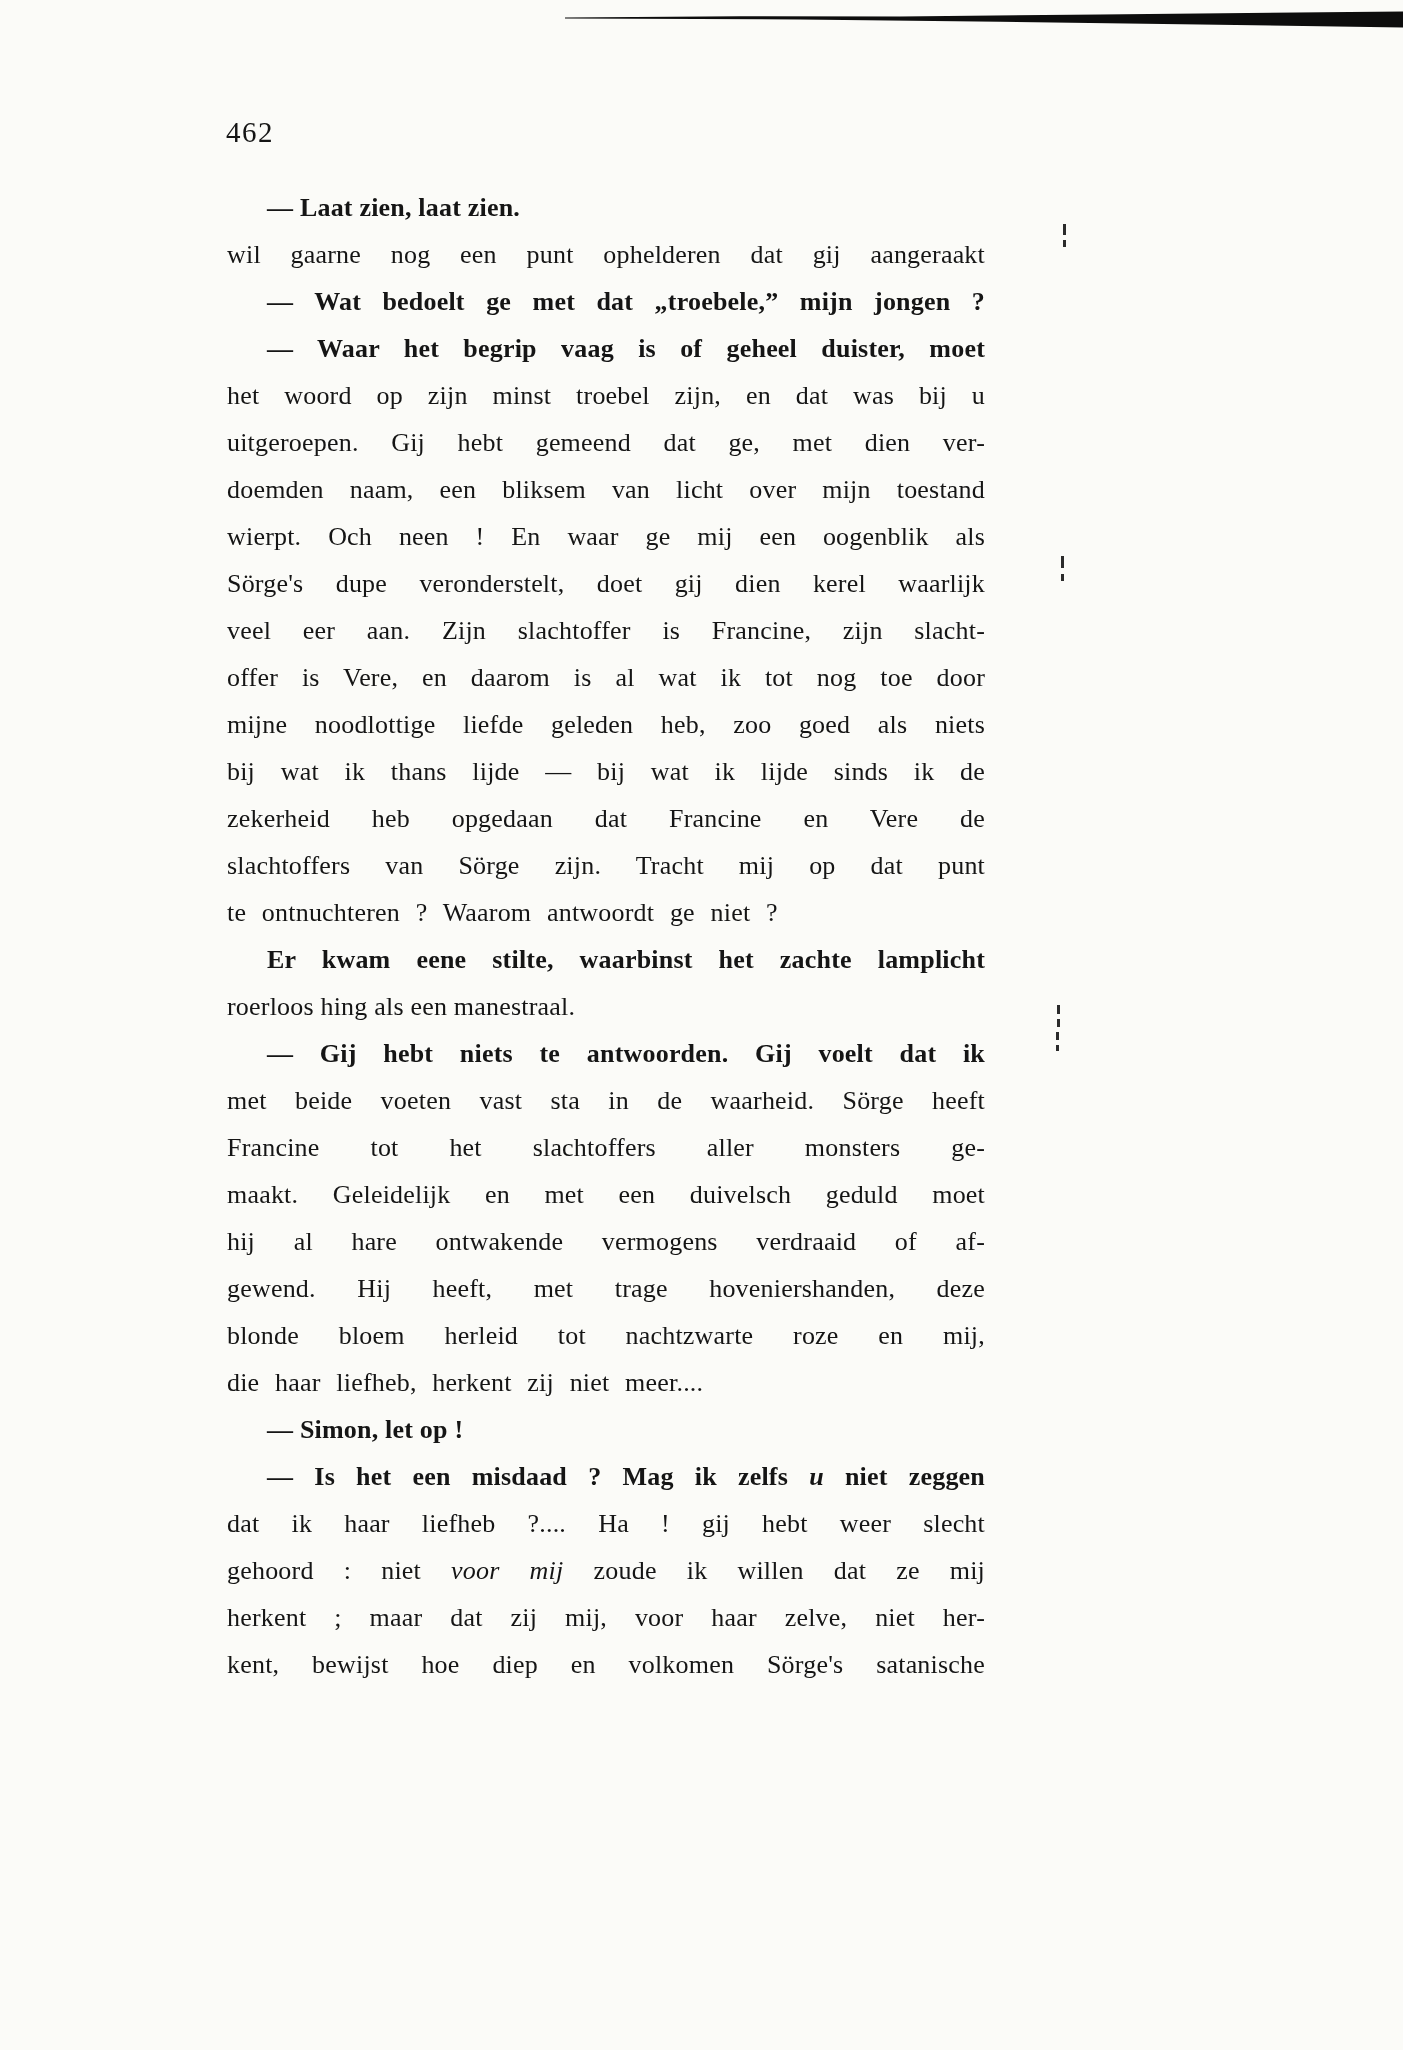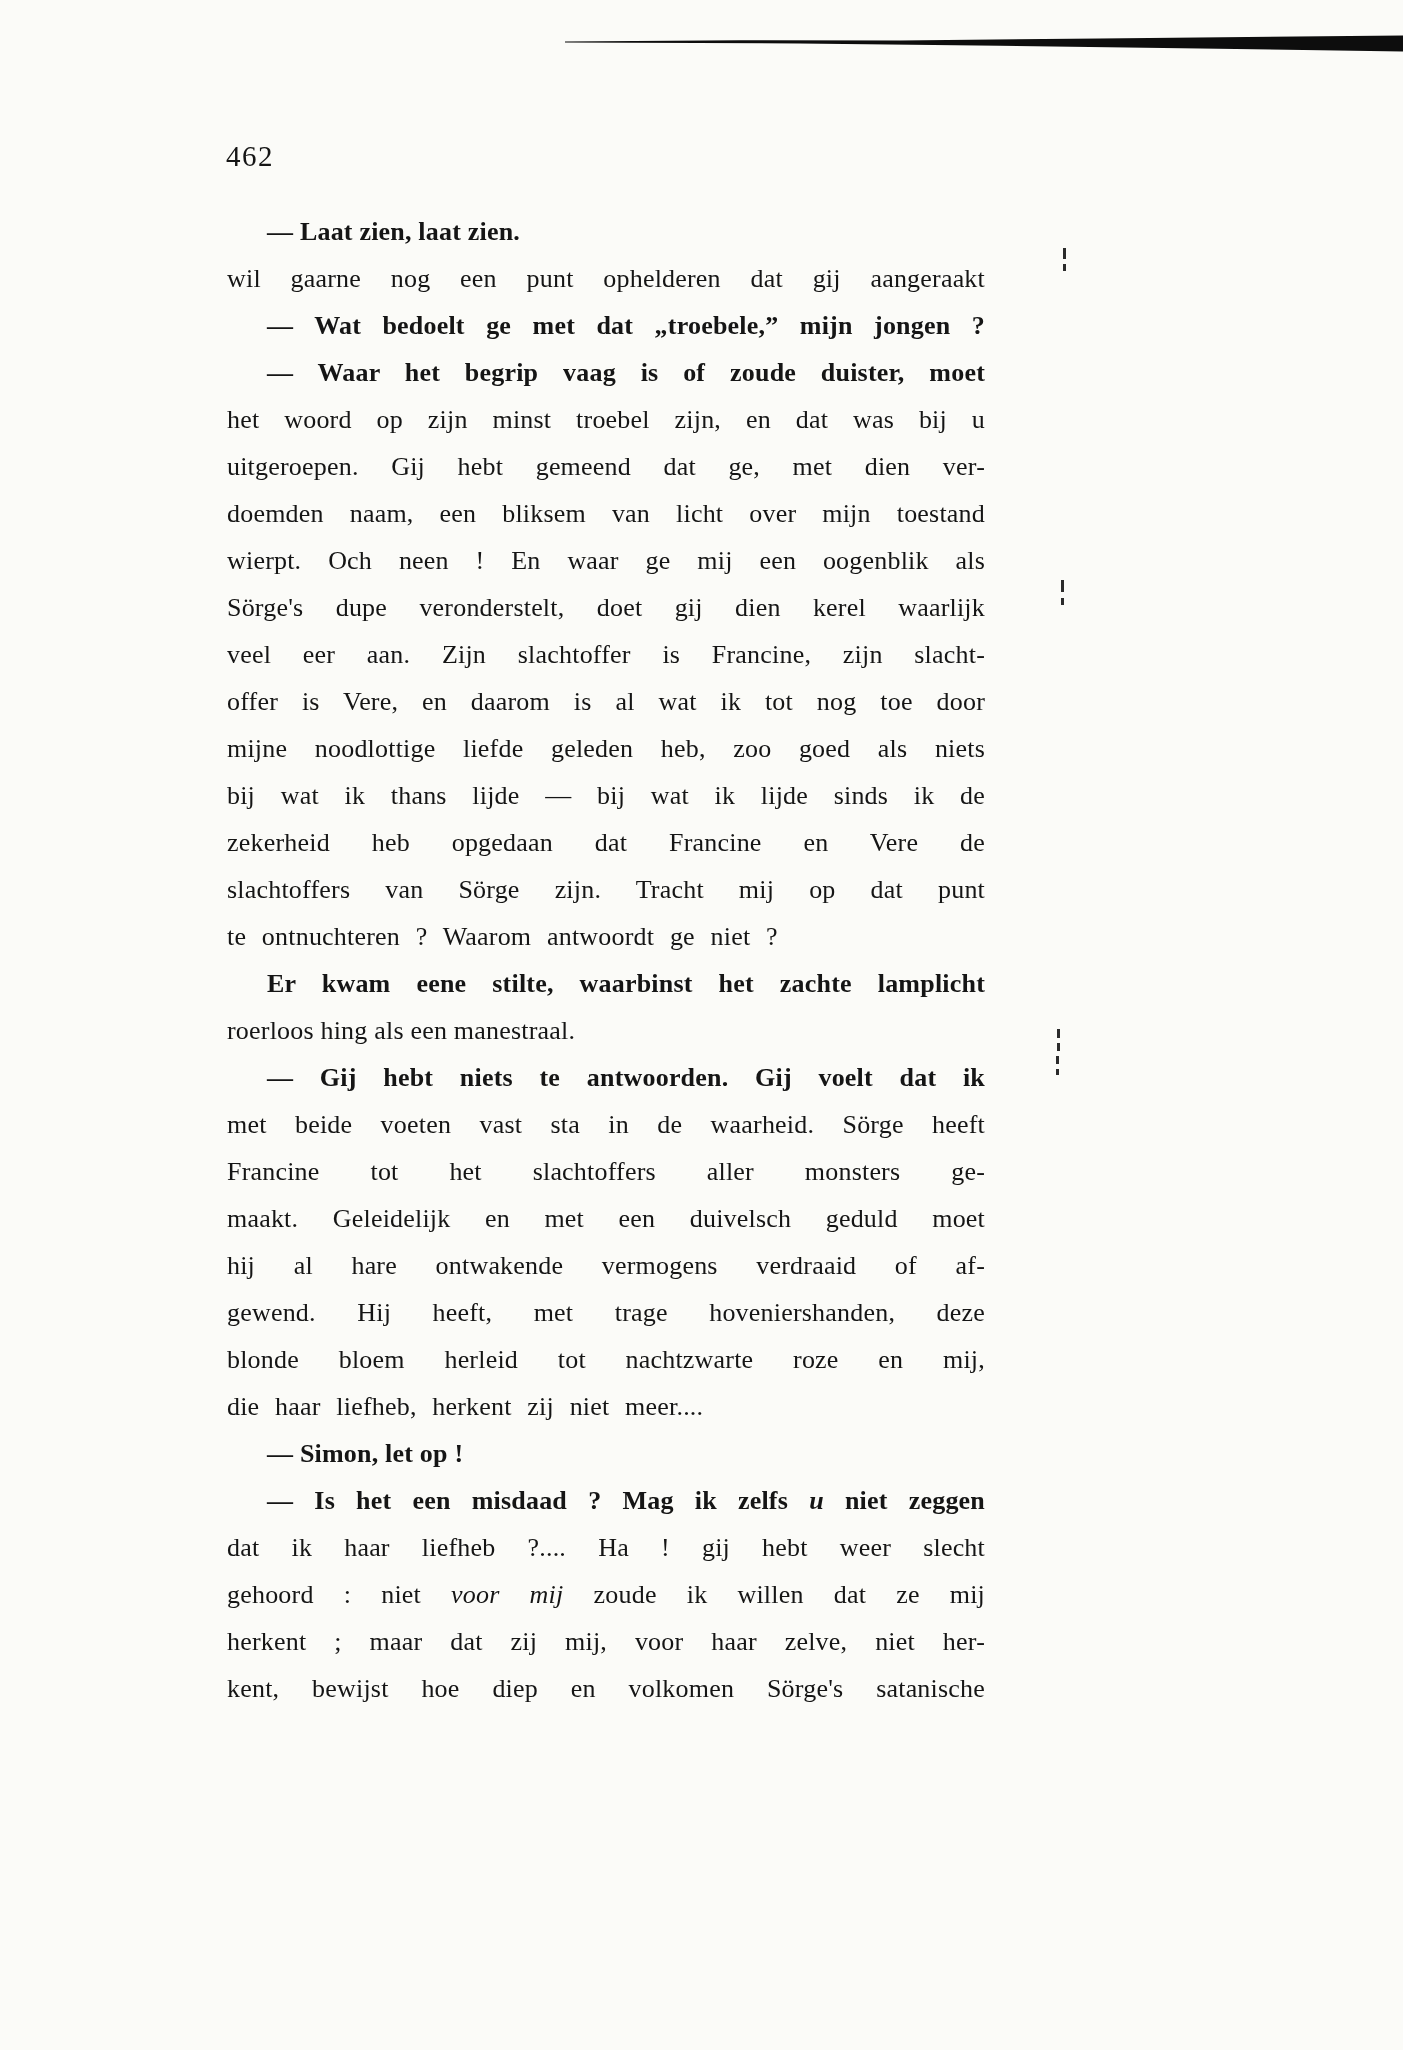--- a/index.html
+++ b/index.html
@@ -11,21 +11,20 @@
     height: 2050px;
     position: relative;
     background: #fbfbf8;
     font-family: "Liberation Serif", "DejaVu Serif", serif;
     color: #151515;
     overflow: hidden;
   }
   .scan-page {
     position: absolute;
     inset: 0;
-    margin-top: 24px;
   }
   .page-number {
     position: absolute;
     left: 226px;
     top: 116px;
     font-size: 29px;
     letter-spacing: 1.5px;
   }
   .text-block {
     position: absolute;
@@ -80,21 +79,21 @@
   <div class="speck" style="left:1057px; top:1019px; width:3px; height:8px;"></div>
   <div class="speck" style="left:1056px; top:1032px; width:3px; height:8px;"></div>
   <div class="speck" style="left:1056px; top:1045px; width:3px; height:6px;"></div>
 
   <div class="page-number">462</div>
 
   <div class="text-block">
       <div class="line indent"><span>— Laat zien, laat zien.</span></div>
       <div class="line justify"><span>wil gaarne nog een punt ophelderen dat gij aangeraakt</span></div>
       <div class="line indent justify"><span>— Wat bedoelt ge met dat „troebele,” mijn jongen ?</span></div>
-      <div class="line indent justify"><span>— Waar het begrip vaag is of zoude duister, moet</span></div>
+      <div class="line indent justify"><span>— Waar het begrip vaag is of geheel duister, moet</span></div>
       <div class="line justify"><span>het woord op zijn minst troebel zijn, en dat was bij u</span></div>
       <div class="line justify"><span>uitgeroepen. Gij hebt gemeend dat ge, met dien ver-</span></div>
       <div class="line justify"><span>doemden naam, een bliksem van licht over mijn toestand</span></div>
       <div class="line justify"><span>wierpt. Och neen ! En waar ge mij een oogenblik als</span></div>
       <div class="line justify"><span>Sörge's dupe veronderstelt, doet gij dien kerel waarlijk</span></div>
       <div class="line justify"><span>veel eer aan. Zijn slachtoffer is Francine, zijn slacht-</span></div>
       <div class="line justify"><span>offer is Vere, en daarom is al wat ik tot nog toe door</span></div>
       <div class="line justify"><span>mijne noodlottige liefde geleden heb, zoo goed als niets</span></div>
       <div class="line justify"><span>bij wat ik thans lijde — bij wat ik lijde sinds ik de</span></div>
       <div class="line justify"><span>zekerheid heb opgedaan dat Francine en Vere de</span></div>

